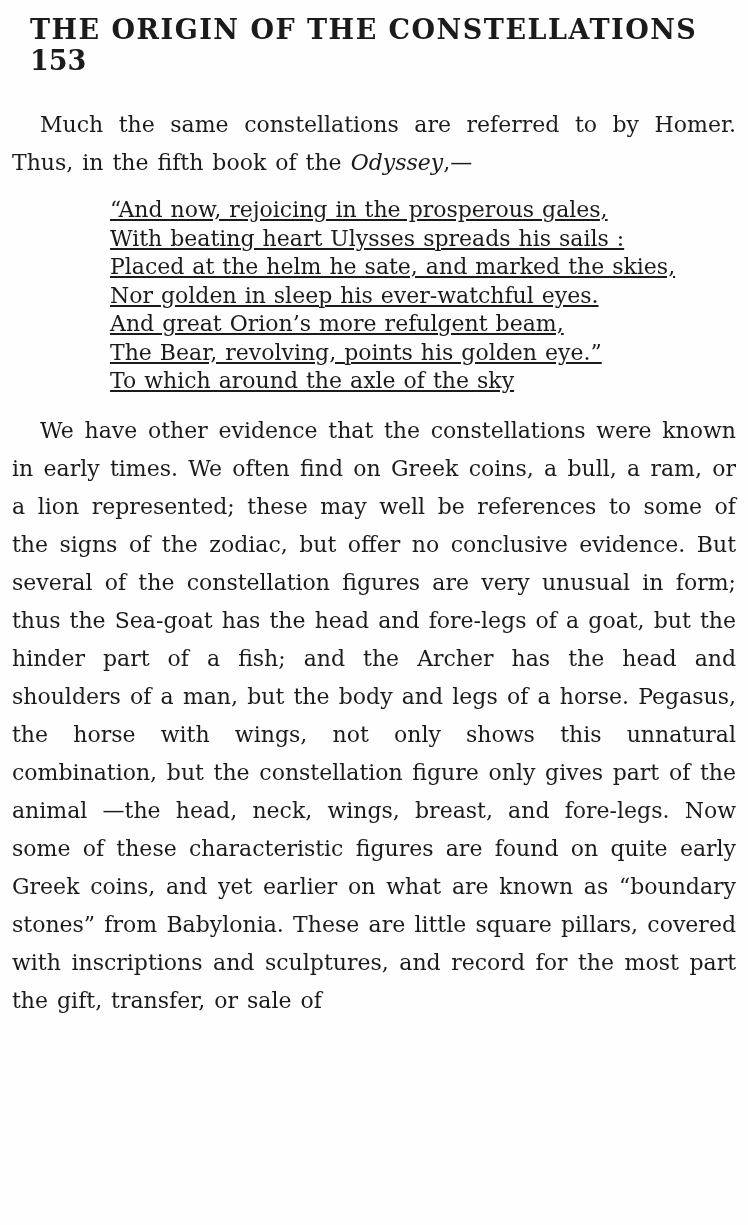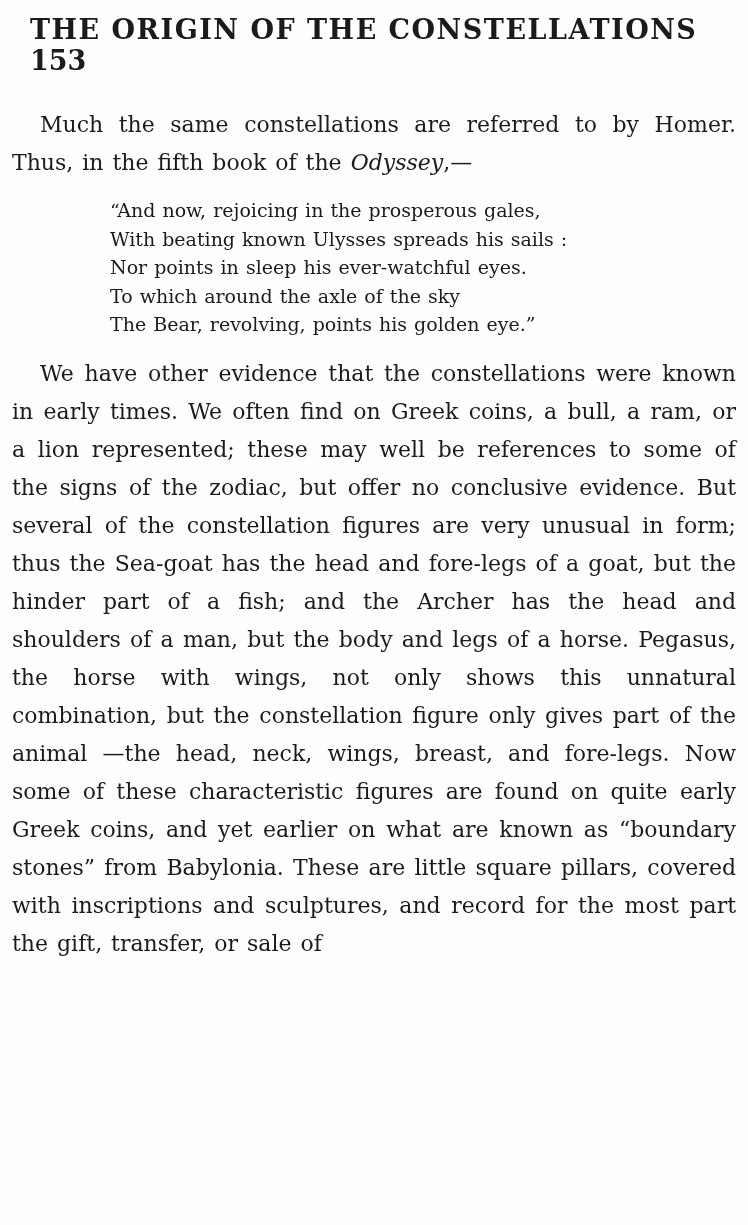--- a/index.html
+++ b/index.html
@@ -40,44 +40,47 @@
     line-height: 38px;
     text-align: justify;
     word-spacing: 2px;
     margin: 0 0 6px 0;
     text-indent: 28px;
   }
   p.body-para em {
   }
   .poem {
     margin: 14px 0 16px 98px;
-    font-size: 19px;
+    font-size: 22px;
     line-height: 28.5px;
     word-spacing: 1px;
+    text-decoration: underline;
   }
   .poem .poem-line {
     white-space: nowrap;
   }
 </style>
 </head>
 <body>
 
 <div class="page">
 
   <div class="running-header">
     <span class="header-title">THE ORIGIN OF THE CONSTELLATIONS</span>
     <span class="page-num">153</span>
   </div>
 
   <p class="body-para"><span>Much the same constellations are referred to by Homer. Thus, in the fifth book of the </span><em>Odyssey</em><span>,—</span></p>
 
   <div class="poem">
     <div class="poem-line">“And now, rejoicing in the prosperous gales,</div>
-    <div class="poem-line">With beating known Ulysses spreads his sails :</div>
-    <div class="poem-line">Nor points in sleep his ever-watchful eyes.</div>
+    <div class="poem-line">With beating heart Ulysses spreads his sails :</div>
+    <div class="poem-line">Placed at the helm he sate, and marked the skies,</div>
+    <div class="poem-line">Nor golden in sleep his ever-watchful eyes.</div>
+    <div class="poem-line">And great Orion’s more refulgent beam,</div>
+    <div class="poem-line">The Bear, revolving, points his golden eye.”</div>
     <div class="poem-line">To which around the axle of the sky</div>
-    <div class="poem-line">The Bear, revolving, points his golden eye.”</div>
   </div>
 
 
   <p class="body-para">We have other evidence that the constellations were known in early times.  We often find on Greek coins, a bull, a ram, or a lion represented; these may well be references to some of the signs of the zodiac, but offer no conclusive evidence.  But several of the constellation figures are very unusual in form; thus the Sea-goat has the head and fore-legs of a goat, but the hinder part of a fish; and the Archer has the head and shoulders of a man, but the body and legs of a horse.  Pegasus, the horse with wings, not only shows this unnatural combination, but the constellation figure only gives part of the animal —the head, neck, wings, breast, and fore-legs.  Now some of these characteristic figures are found on quite early Greek coins, and yet earlier on what are known as “boundary stones” from Babylonia.  These are little square pillars, covered with inscriptions and sculptures, and record for the most part the gift, transfer, or sale of</p>
 
 </div>
 
 </body></html>

